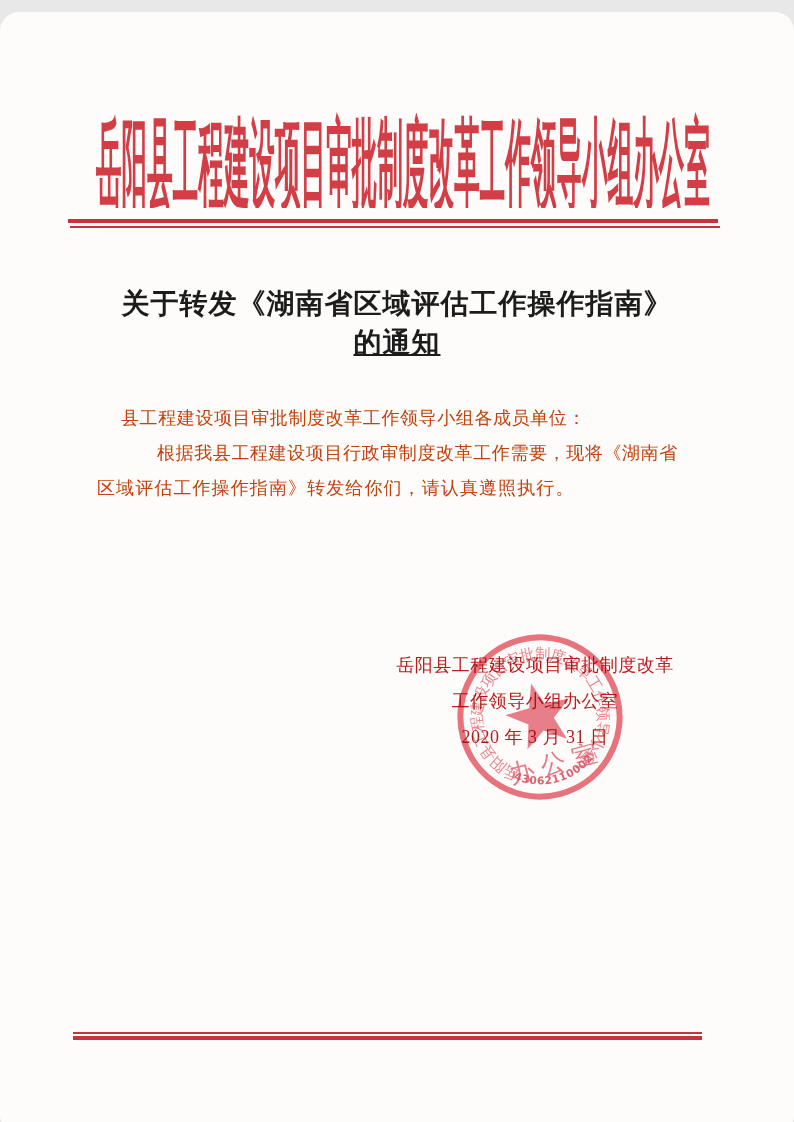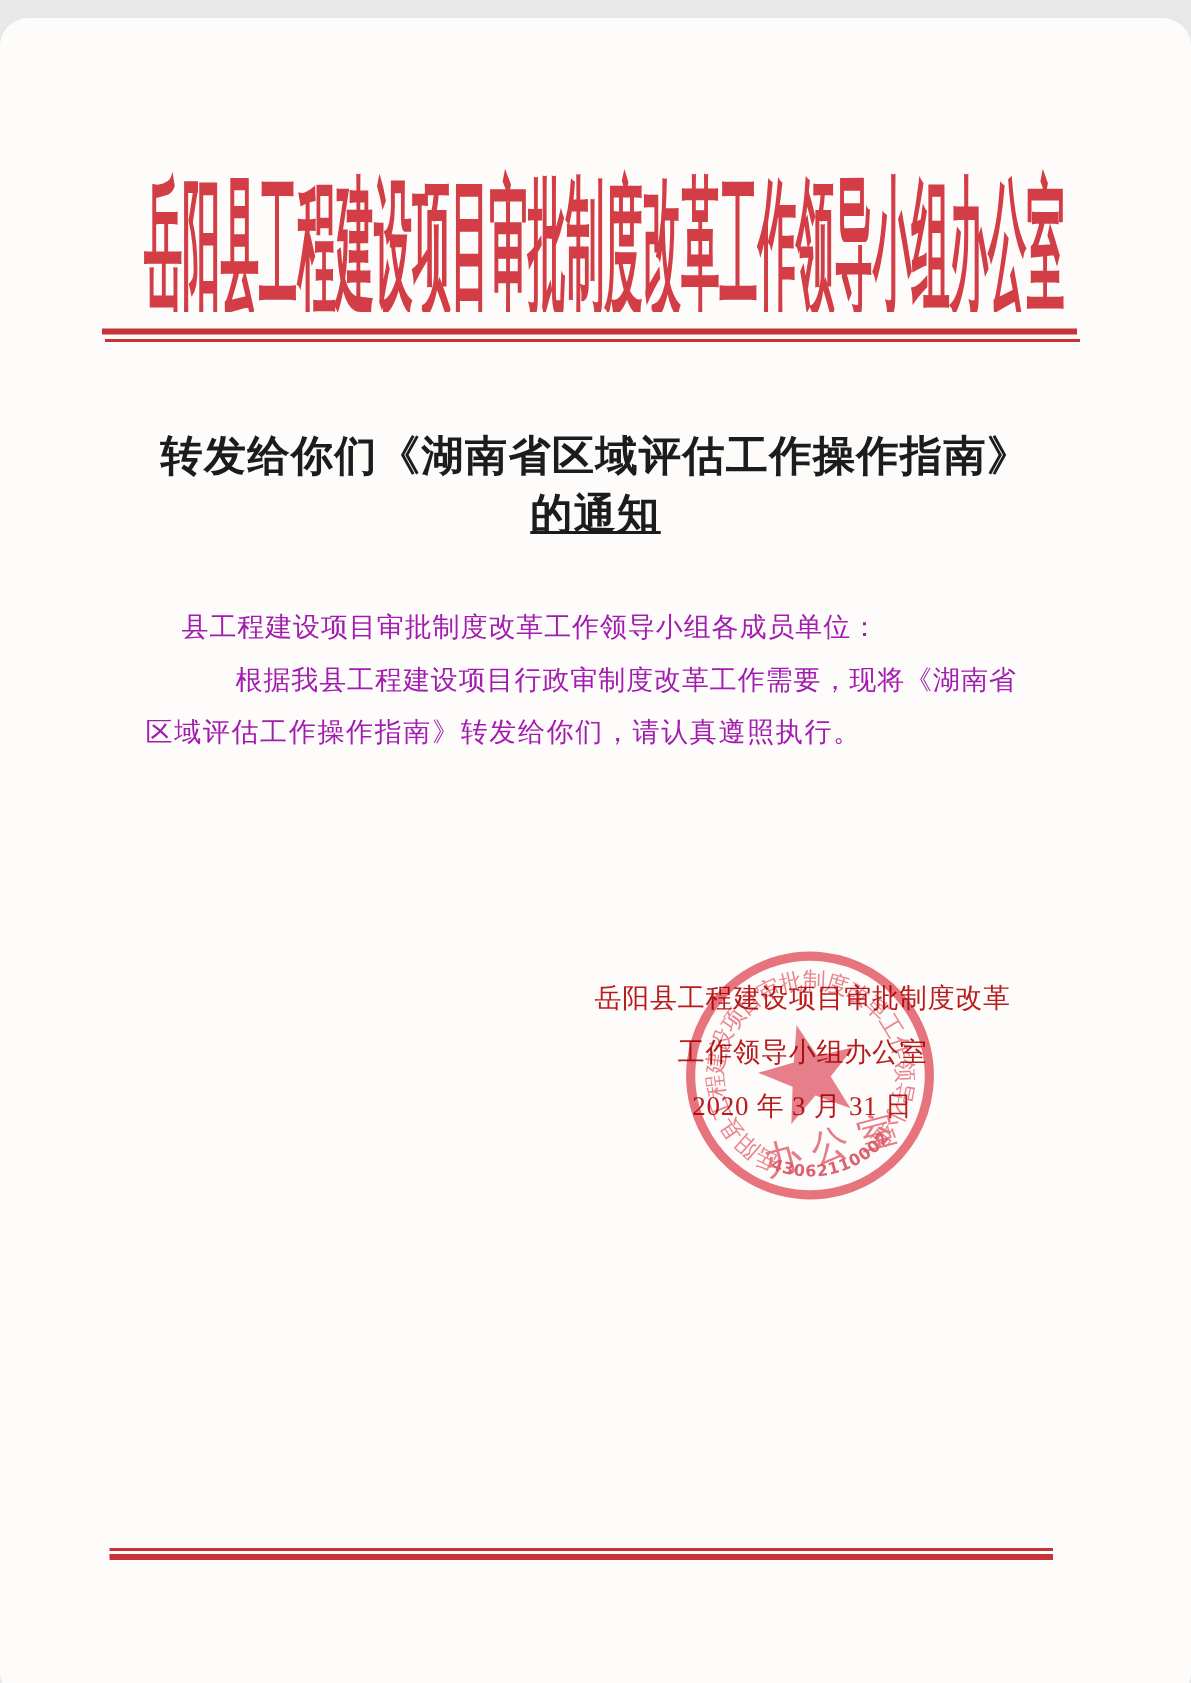--- a/index.html
+++ b/index.html
@@ -28,21 +28,21 @@
     position: absolute; left: 0; width: 794px;
     text-align: center; color: #1c1c1c;
     font-weight: bold; font-size: 28px; letter-spacing: 1px;
     white-space: nowrap;
   }
   .doc-title.l1 { top: 273px; }
   .doc-title.l2 { top: 312px; text-decoration: underline; }
   
   .body-line {
     position: absolute; white-space: nowrap;
-    font-size: 18px; color: #a21caf; letter-spacing: 0.6px;
+    font-size: 18px; color: #c2410c; letter-spacing: 0.6px;
   }
   .salutation { left: 121px; top: 394px; }
   .para-l1    { left: 157px; top: 429px; }
   .para-l2    { left: 97px;  top: 464px; letter-spacing: 1.1px; }
   .attachment { left: 155px; top: 535px; }
   
   .sig-block {
     position: absolute; left: 385px; top: 644px; width: 300px;
     text-align: center; font-size: 18px; color: #b91c1c;
     letter-spacing: 0.5px;
@@ -64,21 +64,21 @@
 
   <svg class="org-banner" viewBox="0 0 630 100" width="630" height="100" aria-hidden="false">
     <g transform="scale(1,2.7)">
       <text x="315" y="33" text-anchor="middle" textLength="614" lengthAdjust="spacingAndGlyphs" font-family="Liberation Serif, DejaVu Serif, serif" font-size="36" font-weight="bold" fill="#d23d46">岳阳县工程建设项目审批制度改革工作领导小组办公室</text>
     </g>
   </svg>
 
   <div class="rule rule-top-thick"></div>
   <div class="rule rule-top-thin"></div>
 
-  <div class="doc-title l1">转发给你们《湖南省区域评估工作操作指南》</div>
+  <div class="doc-title l1">关于转发《湖南省区域评估工作操作指南》</div>
   <div class="doc-title l2">的通知</div>
 
   <div class="body-line salutation">县工程建设项目审批制度改革工作领导小组各成员单位：</div>
   <div class="body-line para-l2">区域评估工作操作指南》转发给你们，请认真遵照执行。</div>
   <div class="body-line para-l1">根据我县工程建设项目行政审制度改革工作需要，现将《湖南省</div>
 
   <div class="sig-block">
     <div class="sig-line">岳阳县工程建设项目审批制度改革</div>
     <div class="sig-line">工作领导小组办公室</div>
     <div class="sig-line">2020 年 3 月 31 日</div>

